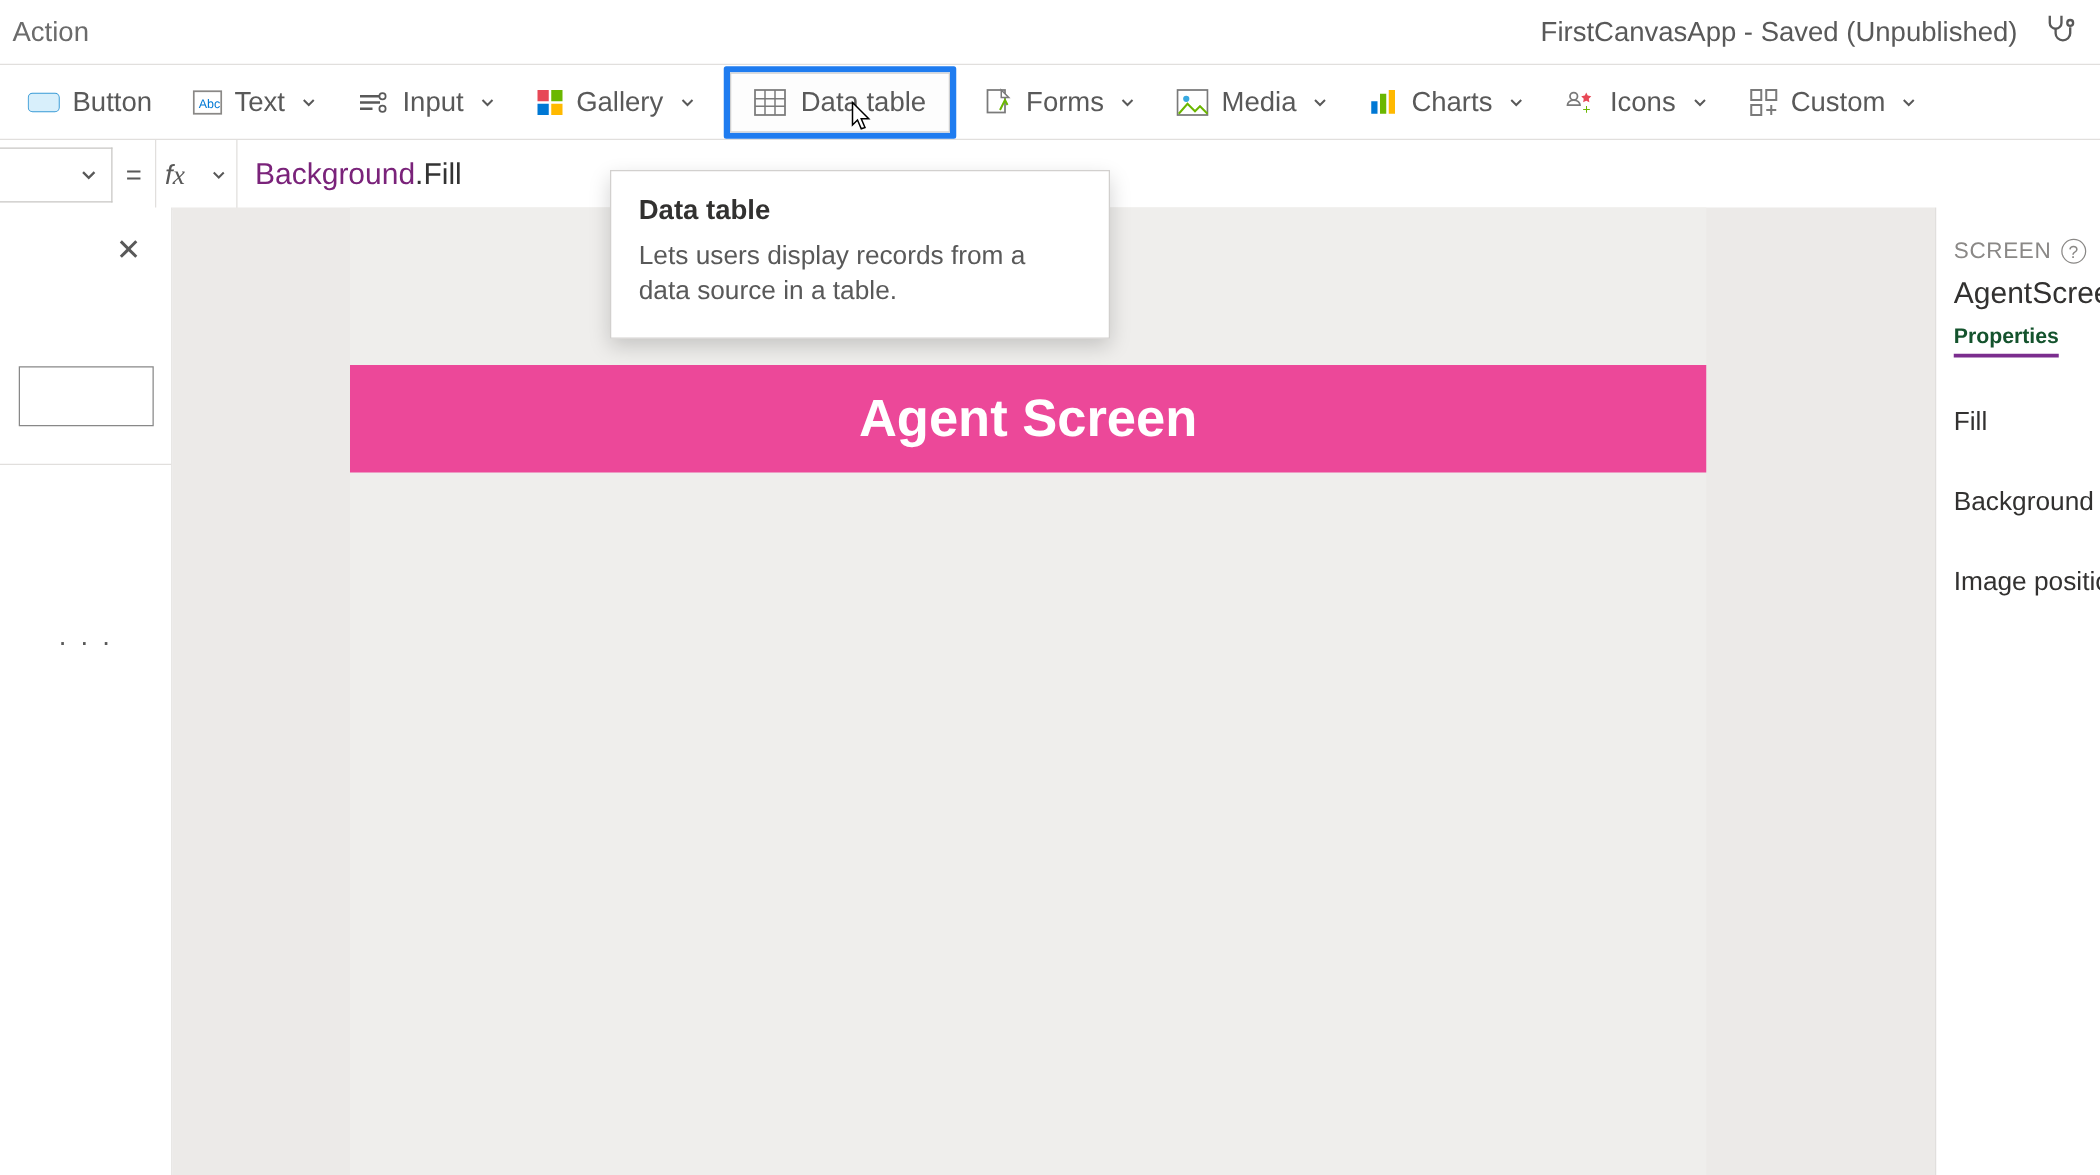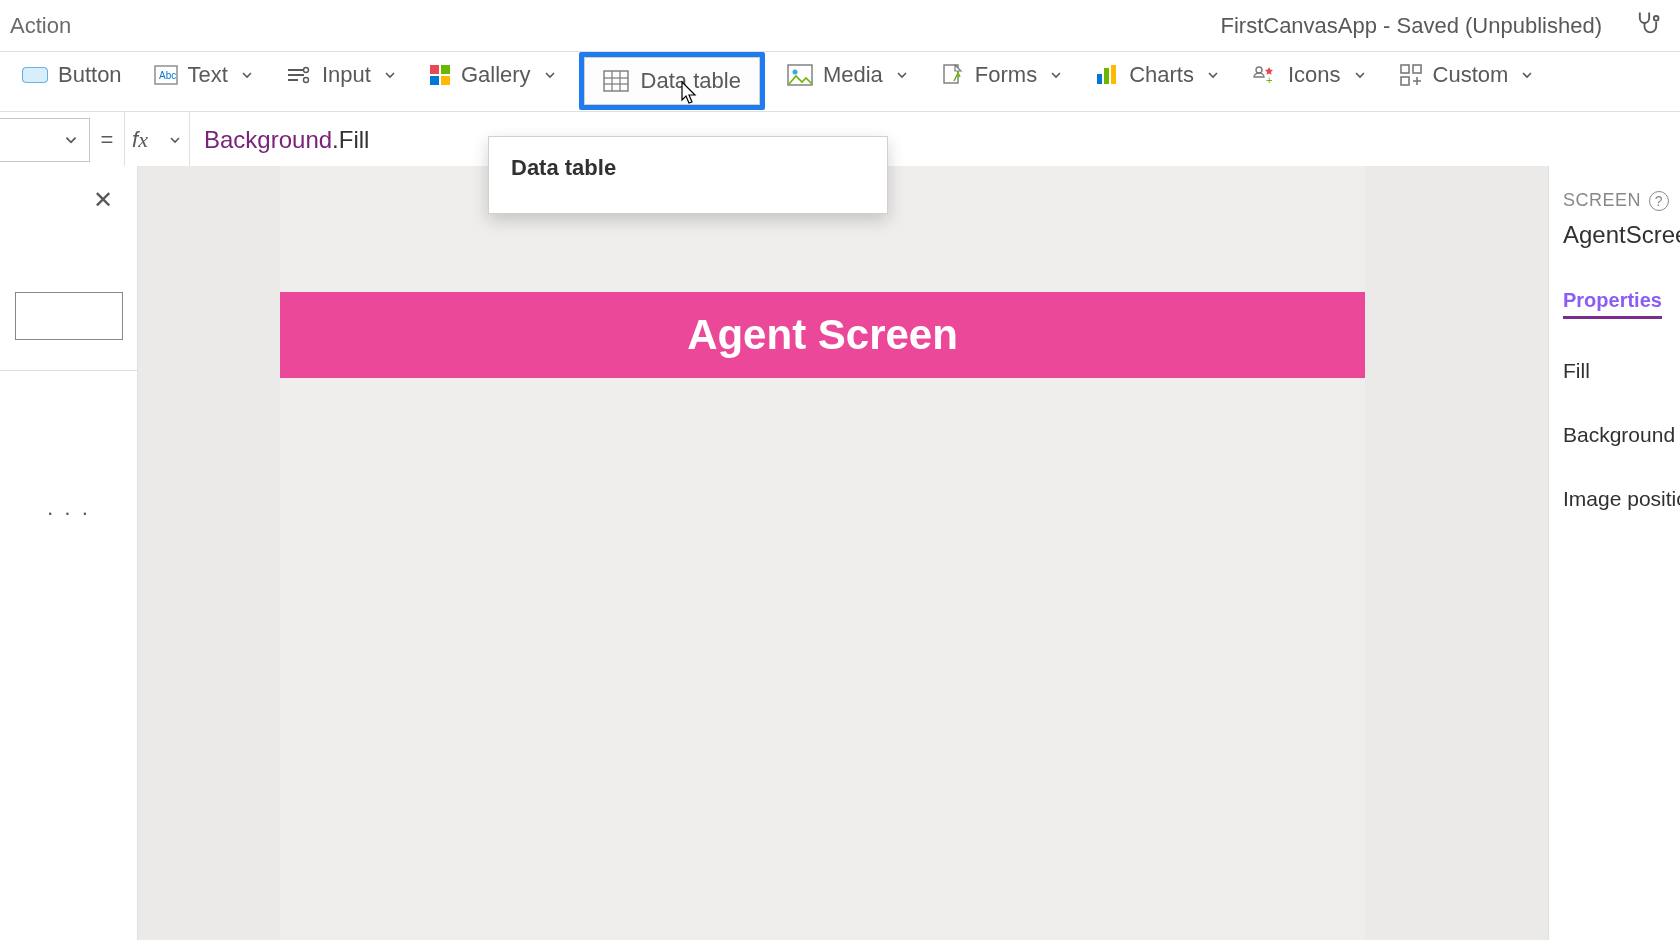--- a/index.html
+++ b/index.html
@@ -1,25 +1,25 @@
 <!DOCTYPE html>
 <html><head>
 <meta charset="utf-8">
 <style>
   * { box-sizing: border-box; margin: 0; padding: 0; font-family: "Segoe UI", Arial, sans-serif; }
   html, body { width: 1680px; height: 940px; overflow: hidden; background: #ffffff; color: #323130; }
 
   
   .titlebar { height: 52px; display: flex; align-items: center; justify-content: space-between; padding: 0 10px; border-bottom: 1px solid #e1dfdd; }
   .titlebar-left { font-size: 22px; color: #6b6b6b; padding-left: 0; }
-  .titlebar-right { font-size: 22px; color: #595959; display:flex; align-items:center; gap:32px; padding-right:8px;}
+  .titlebar-right { font-size: 22px; color: #595959; display:flex; align-items:center; gap:20px; padding-right:8px;}
   .steth-icon { width:28px; height:28px; }
 
   
-  .ribbon { height: 60px; display: flex; align-items: flex-start; border-bottom: 1px solid #e1dfdd; padding-left: 6px; }
+  .ribbon { height: 60px; display: flex; align-items: center; border-bottom: 1px solid #e1dfdd; padding-left: 6px; }
   .ribbon-item { display: flex; align-items: center; gap: 10px; padding: 10px 16px; font-size: 22px; color: #595959; cursor: pointer; position: relative; }
   .ribbon-item .chev { margin-left: 2px; }
   .ribbon-item svg { flex-shrink: 0; }
   .ribbon-highlight { border: 5px solid #1f7cf0; border-radius: 2px; background:#fff;}
   .ribbon-highlight-inner { border:1px solid #d0d0d0; padding:10px 18px; display:flex; align-items:center; gap:12px; background:#fdfdfd;}
 
   
   .formula-row { height: 56px; display:flex; align-items:center; border-bottom:1px solid #e1dfdd;}
   .prop-select { width: 90px; height:44px; margin-left:0; display:flex; align-items:center; justify-content:flex-end; padding-right:10px; border:1px solid #c8c6c4; border-left:none;}
   .equals { width:34px; text-align:center; font-size:22px; color:#595959; }
@@ -45,21 +45,21 @@
 
   
   .tooltip { position:absolute; left:488px; top:136px; width:400px; background:#ffffff; border:1px solid #d2d0ce; box-shadow:0 6px 16px rgba(0,0,0,0.18); padding:18px 22px 22px 22px; z-index:50;}
   .tooltip-title { font-size:22px; font-weight:600; color:#323130; margin-bottom:10px;}
   .tooltip-body  { font-size:21px; color:#595959; line-height:1.35;}
 
   
   .right-panel { width:132px; background:#ffffff; border-left:1px solid #e1dfdd; padding:24px 0 0 14px; overflow:hidden; white-space:nowrap;}
   .rp-label { font-size:18px; color:#8a8886; letter-spacing:0.5px; display:flex; align-items:center; gap:8px;}
   .rp-name  { font-size:24px; color:#323130; margin-top:10px;}
-  .rp-tab   { font-size:20px; font-weight:600; color:#8b5cf6; margin-top:40px; display:inline-block; border-bottom:3px solid #7b2d8e; padding-bottom:4px;}
+  .rp-tab   { font-size:17px; font-weight:600; color:#14532d; margin-top:10px; display:inline-block; border-bottom:3px solid #7b2d8e; padding-bottom:4px;}
   .rp-row   { font-size:21px; color:#323130; margin-top:40px;}
   .help-circle{ width:20px; height:20px; border:1.5px solid #8a8886; border-radius:50%; display:inline-flex; align-items:center; justify-content:center; font-size:14px; color:#8a8886;}
 
   .chev svg{display:block;}
 
   
   .cursor { position:absolute; left:680px; top:80px; z-index:60; pointer-events:none;}
 </style>
 </head>
 <body>
@@ -139,40 +139,40 @@
         <line x1="1" y1="8" x2="25" y2="8" stroke="#7a7a7a" stroke-width="1.2"></line>
         <line x1="1" y1="14" x2="25" y2="14" stroke="#7a7a7a" stroke-width="1.2"></line>
         <line x1="9" y1="1" x2="9" y2="21" stroke="#7a7a7a" stroke-width="1.2"></line>
         <line x1="17" y1="1" x2="17" y2="21" stroke="#7a7a7a" stroke-width="1.2"></line>
       </svg>
       <span style="font-size:22px;color:#595959;">Data table</span>
     </div>
   </div>
 
   <div class="ribbon-item">
+    <svg width="24" height="24" viewBox="0 0 24 24">
+      <rect x="3" y="2" width="14" height="18" fill="none" stroke="#7a7a7a" stroke-width="1.4"></rect>
+      <path d="M14 2l6 6-6 0z" fill="#fff" stroke="#7a7a7a" stroke-width="1.2"></path>
+      <path d="M13 18l4-8 2 4" fill="none" stroke="#6bb700" stroke-width="1.6"></path>
+    </svg>
+    <span>Forms</span>
+    <span class="chev">
+      <svg width="14" height="14" viewBox="0 0 14 14">
+          <path d="M3 5l4 4 4-4" fill="none" stroke="#595959" stroke-width="1.6"></path>
+        </svg>
+    </span>
+  </div>
+
+  <div class="ribbon-item">
     <svg width="26" height="22" viewBox="0 0 26 22">
       <rect x="1" y="1" width="24" height="20" fill="none" stroke="#7a7a7a" stroke-width="1.4"></rect>
       <circle cx="8" cy="8" r="2.5" fill="#38a9e0"></circle>
       <path d="M2 20l7-8 6 6 4-4 6 6" fill="none" stroke="#6bb700" stroke-width="1.6"></path>
     </svg>
     <span>Media</span>
-    <span class="chev">
-      <svg width="14" height="14" viewBox="0 0 14 14">
-          <path d="M3 5l4 4 4-4" fill="none" stroke="#595959" stroke-width="1.6"></path>
-        </svg>
-    </span>
-  </div>
-
-  <div class="ribbon-item">
-    <svg width="24" height="24" viewBox="0 0 24 24">
-      <rect x="3" y="2" width="14" height="18" fill="none" stroke="#7a7a7a" stroke-width="1.4"></rect>
-      <path d="M14 2l6 6-6 0z" fill="#fff" stroke="#7a7a7a" stroke-width="1.2"></path>
-      <path d="M13 18l4-8 2 4" fill="none" stroke="#6bb700" stroke-width="1.6"></path>
-    </svg>
-    <span>Forms</span>
     <span class="chev">
       <svg width="14" height="14" viewBox="0 0 14 14">
           <path d="M3 5l4 4 4-4" fill="none" stroke="#595959" stroke-width="1.6"></path>
         </svg>
     </span>
   </div>
 
   <div class="ribbon-item">
     <svg width="24" height="22" viewBox="0 0 24 22">
       <rect x="2" y="10" width="5" height="10" fill="#0078d4"></rect>
@@ -233,20 +233,21 @@
       </svg>
   </div>
   <div class="formula-input">
     <span class="ident">Background</span>
       <span class="prop">.Fill</span>
   </div>
 </div>
 
 <div class="tooltip">
   <div class="tooltip-title">Data table</div>
+  <div class="tooltip-body">Lets users display records from a data source in a table.</div>
 </div>
 
 <svg class="cursor" width="20" height="26" viewBox="0 0 20 26">
   <path d="M2 2l0 18 4-4 3 7 3-1-3-7 6 0z" fill="#fff" stroke="#000" stroke-width="1.2"></path>
 </svg>
 
 <div class="workspace">
 
   <div class="left-panel">
     <div class="close-x">✕</div>

